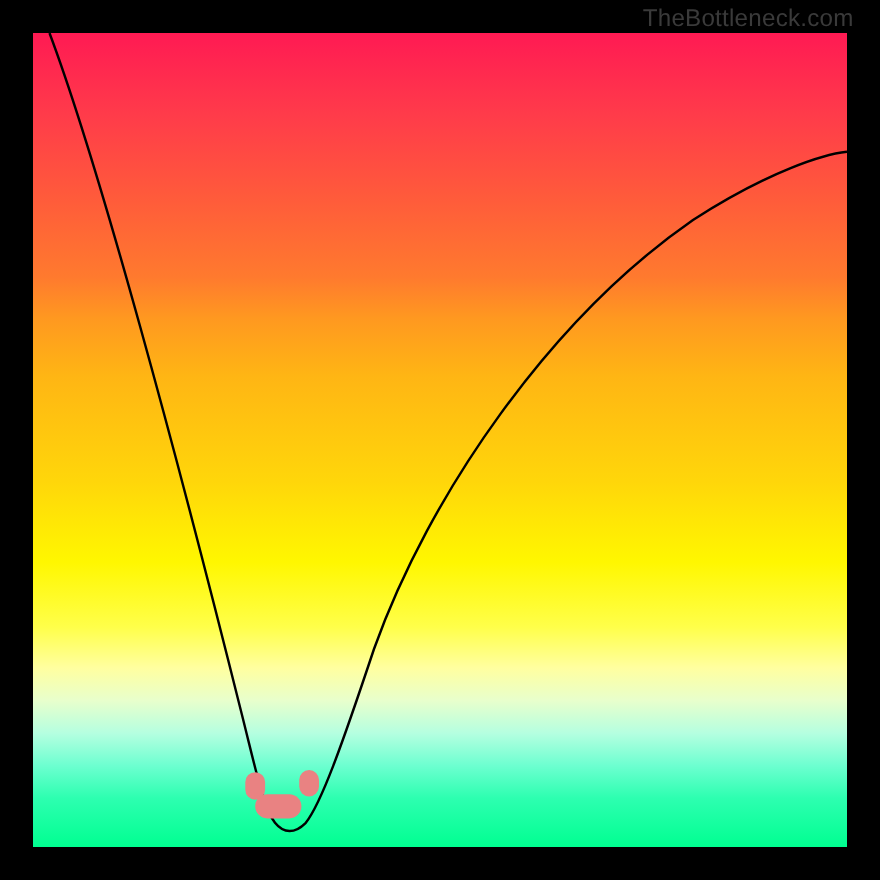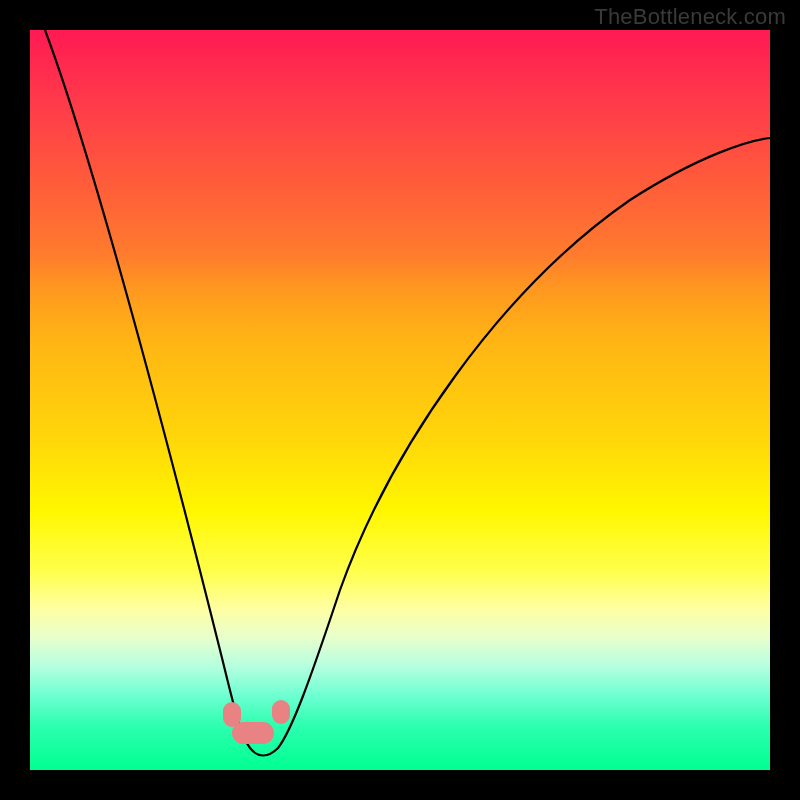--- a/index.html
+++ b/index.html
@@ -30,21 +30,21 @@
       #e8ffcc 82%,
       #b5ffe0 86%,
       #6dffd0 90%,
       #2dffb0 94%,
       #00ff91 100%
     );
   }
   .watermark {
     position: absolute;
     top: 4px;
-    right: 14px;
+    right: 24px;
     font-family: Arial, Helvetica, sans-serif;
     font-size: 22px;
     font-weight: 400;
     color: #3a3a3a;
     letter-spacing: 0.2px;
   }
   svg.curve {
     position: absolute;
     left: 0;
     top: 0;

